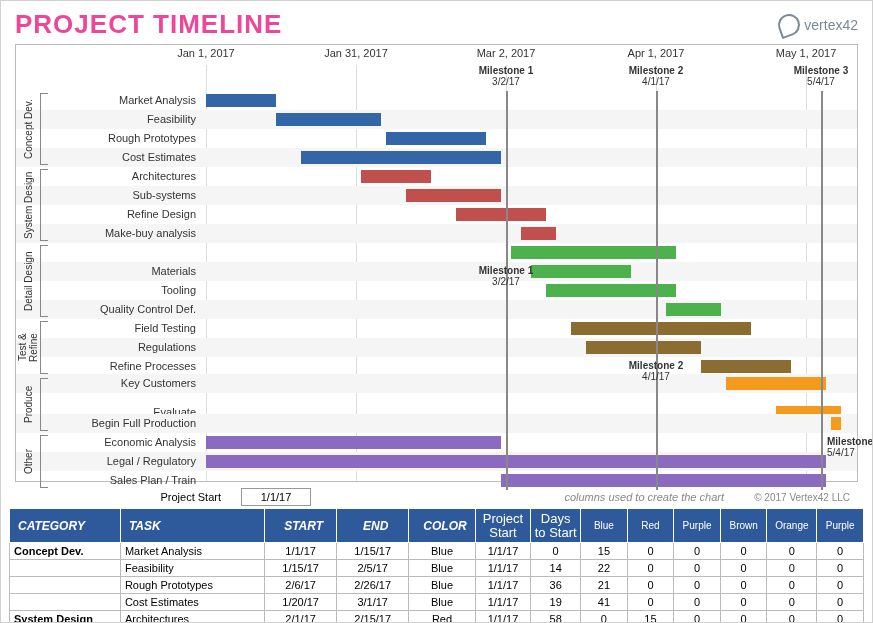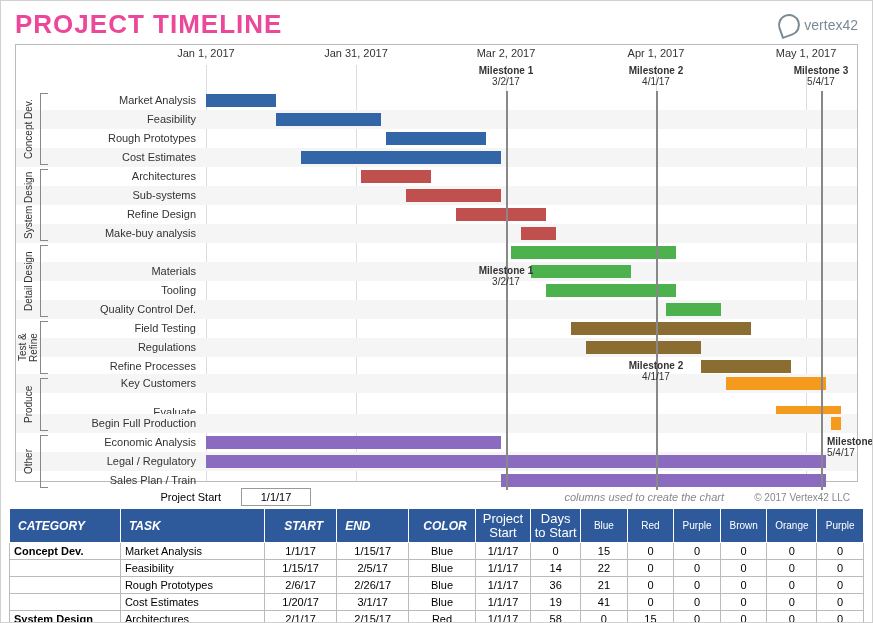--- a/index.html
+++ b/index.html
@@ -361,21 +361,21 @@
         <col style="width:42px">
         <col style="width:42px">
         <col style="width:45px">
         <col style="width:42px">
     </colgroup>
     <thead>
       <tr id="thead-row">
           <th class="big">CATEGORY</th>
           <th class="big">TASK</th>
           <th class="big" style="text-align: center;">START</th>
-          <th class="big" style="">END</th>
+          <th class="big" style="text-align: center;">END</th>
           <th class="big" style="text-align: center;">COLOR</th>
           <th>
             <div class="th-sub">Project <br>Start</div>
           </th>
           <th>
             <div class="th-sub">Days <br>to Start</div>
           </th>
           <th>Blue</th>
           <th>Red</th>
           <th>Purple</th>

